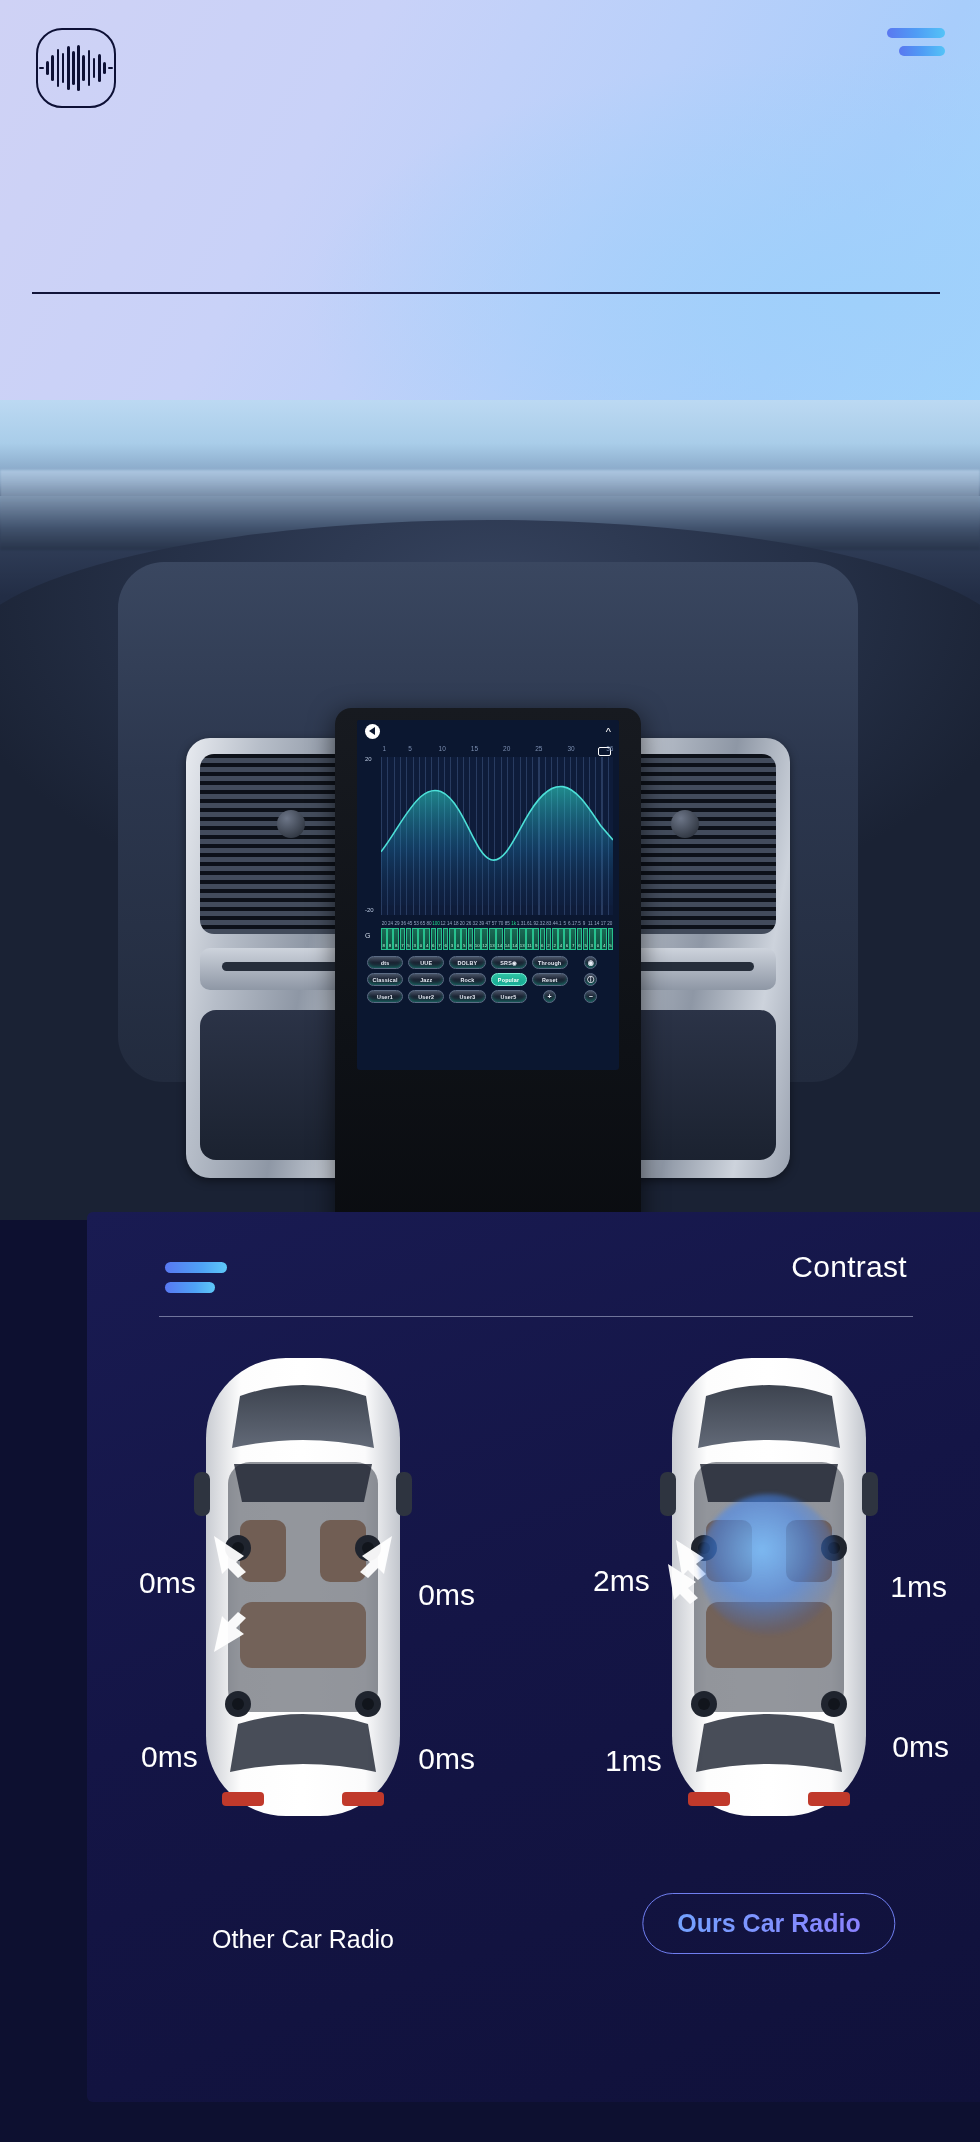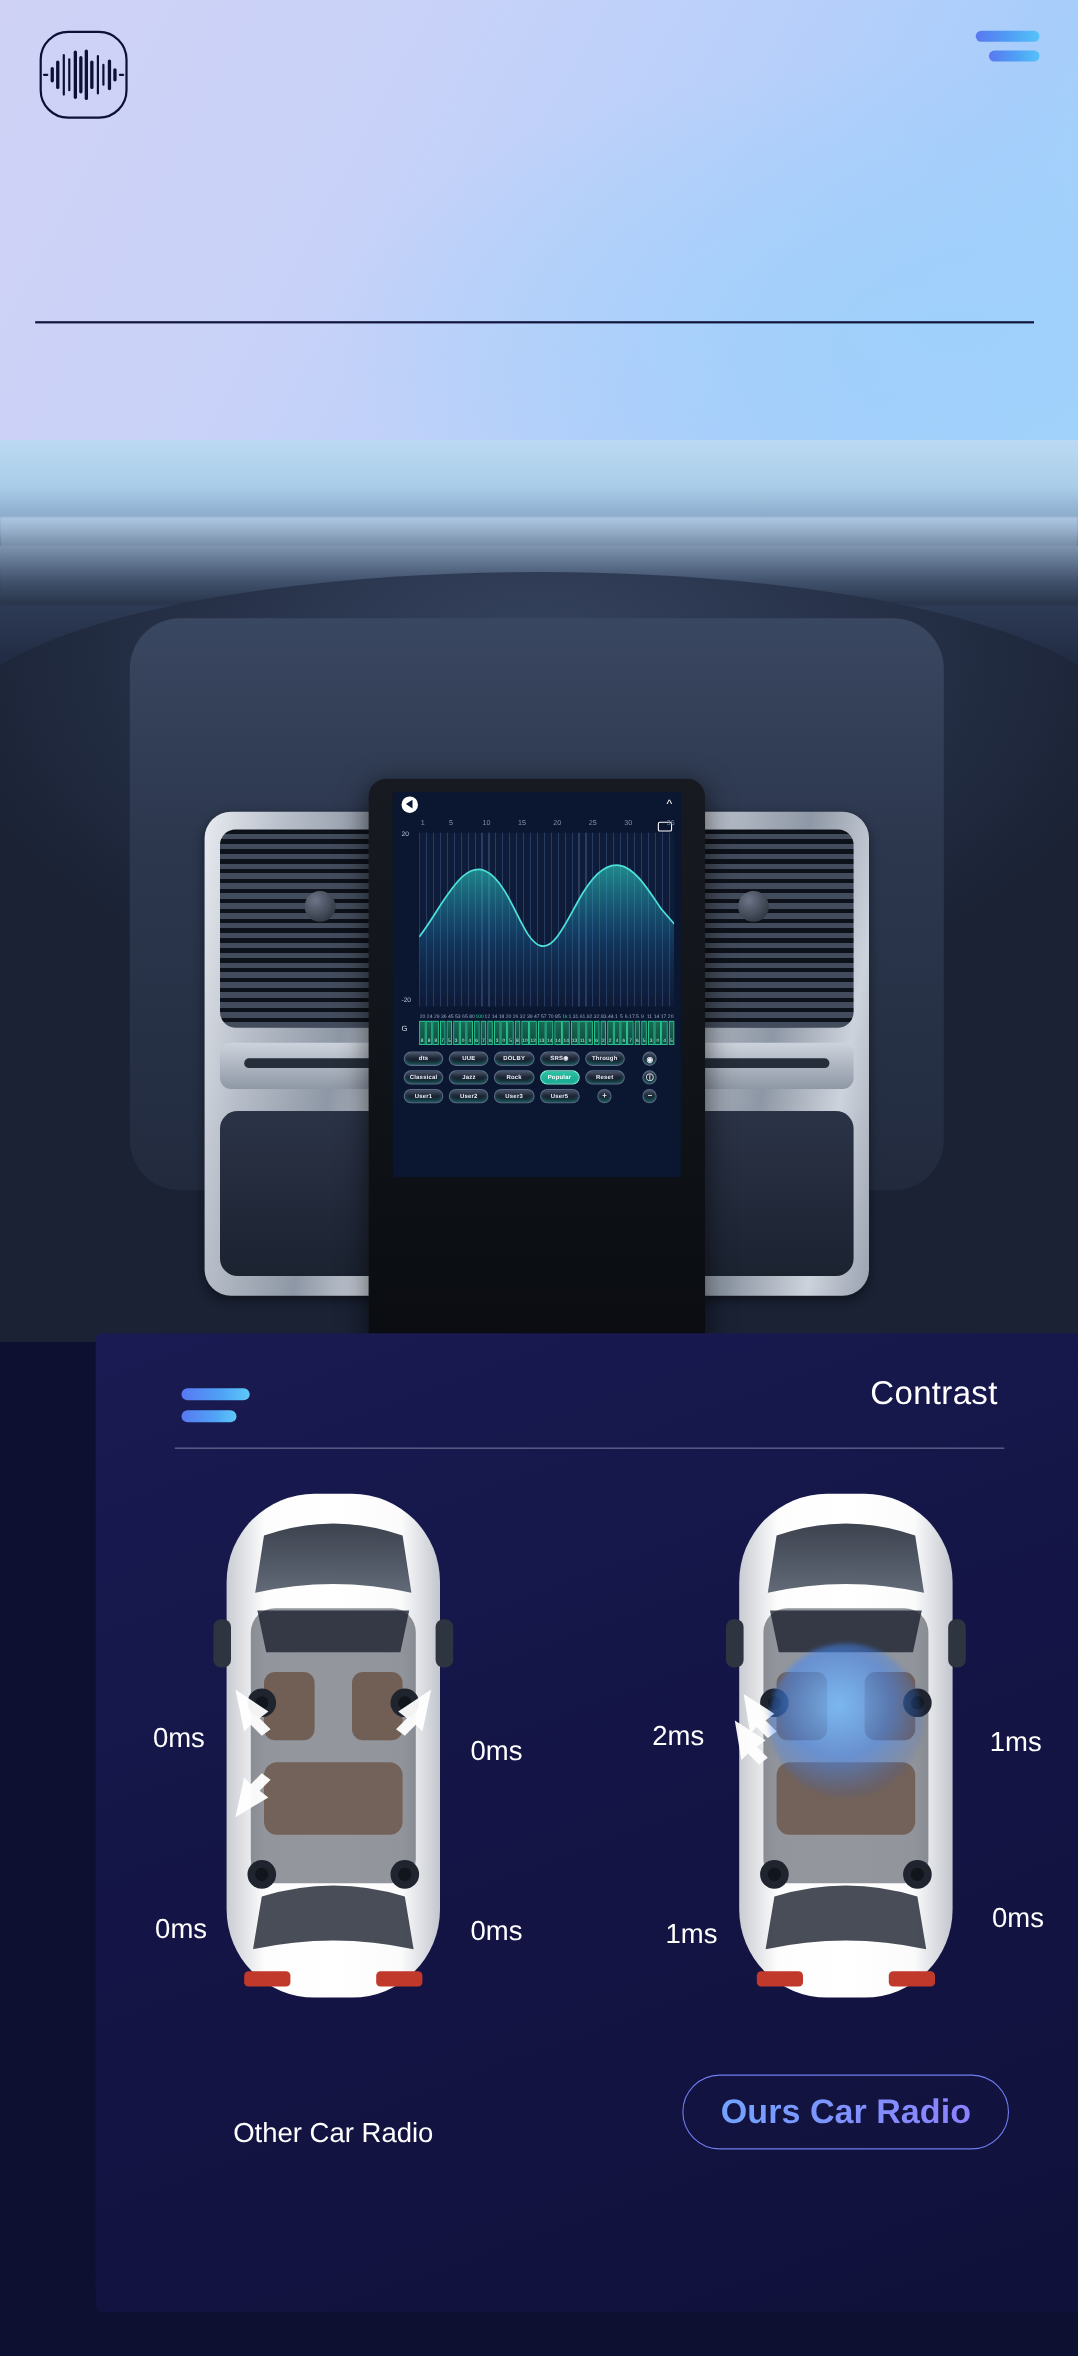--- a/index.html
+++ b/index.html
@@ -225,32 +225,32 @@
     background:rgba(220,228,250,0.45);
   }
 
   .car-wrap { position:absolute; top:140px; width:300px; height:620px; }
   .car-wrap.left { left:66px; }
   .car-wrap.right { right:66px; }
 
   .car-svg { position:absolute; left:50%; transform:translateX(-50%); top:0; }
 
   .ms {
-    position:absolute; color:#fff; font-size:25px; white-space:nowrap;
+    position:absolute; color:#fff; font-size:30px; white-space:nowrap;
   }
   .caption {
     position:absolute; bottom:18px; left:50%; transform:translateX(-50%);
     color:#fff; font-size:25px; white-space:nowrap;
   }
   .caption.pill {
     padding:15px 34px; border:1.8px solid #6f7ef0; border-radius:34px;
     background:rgba(40,44,120,0.35);
     background-image:linear-gradient(90deg,#6fa8ff,#8f7cff);
     -webkit-background-clip:text; background-clip:text; color:transparent;
-    font-weight:bold; font-size:31px;
+    font-weight:bold; font-size:25px;
   }
   .halo {
     position:absolute; width:140px; height:140px; border-radius:50%;
     background:radial-gradient(circle at 45% 40%, rgba(120,190,255,0.85) 0%, rgba(70,140,250,0.55) 42%, rgba(40,90,210,0.12) 70%, rgba(40,90,210,0) 100%);
     filter:blur(2px);
   }
 </style>
 </head>
 <body>
 

